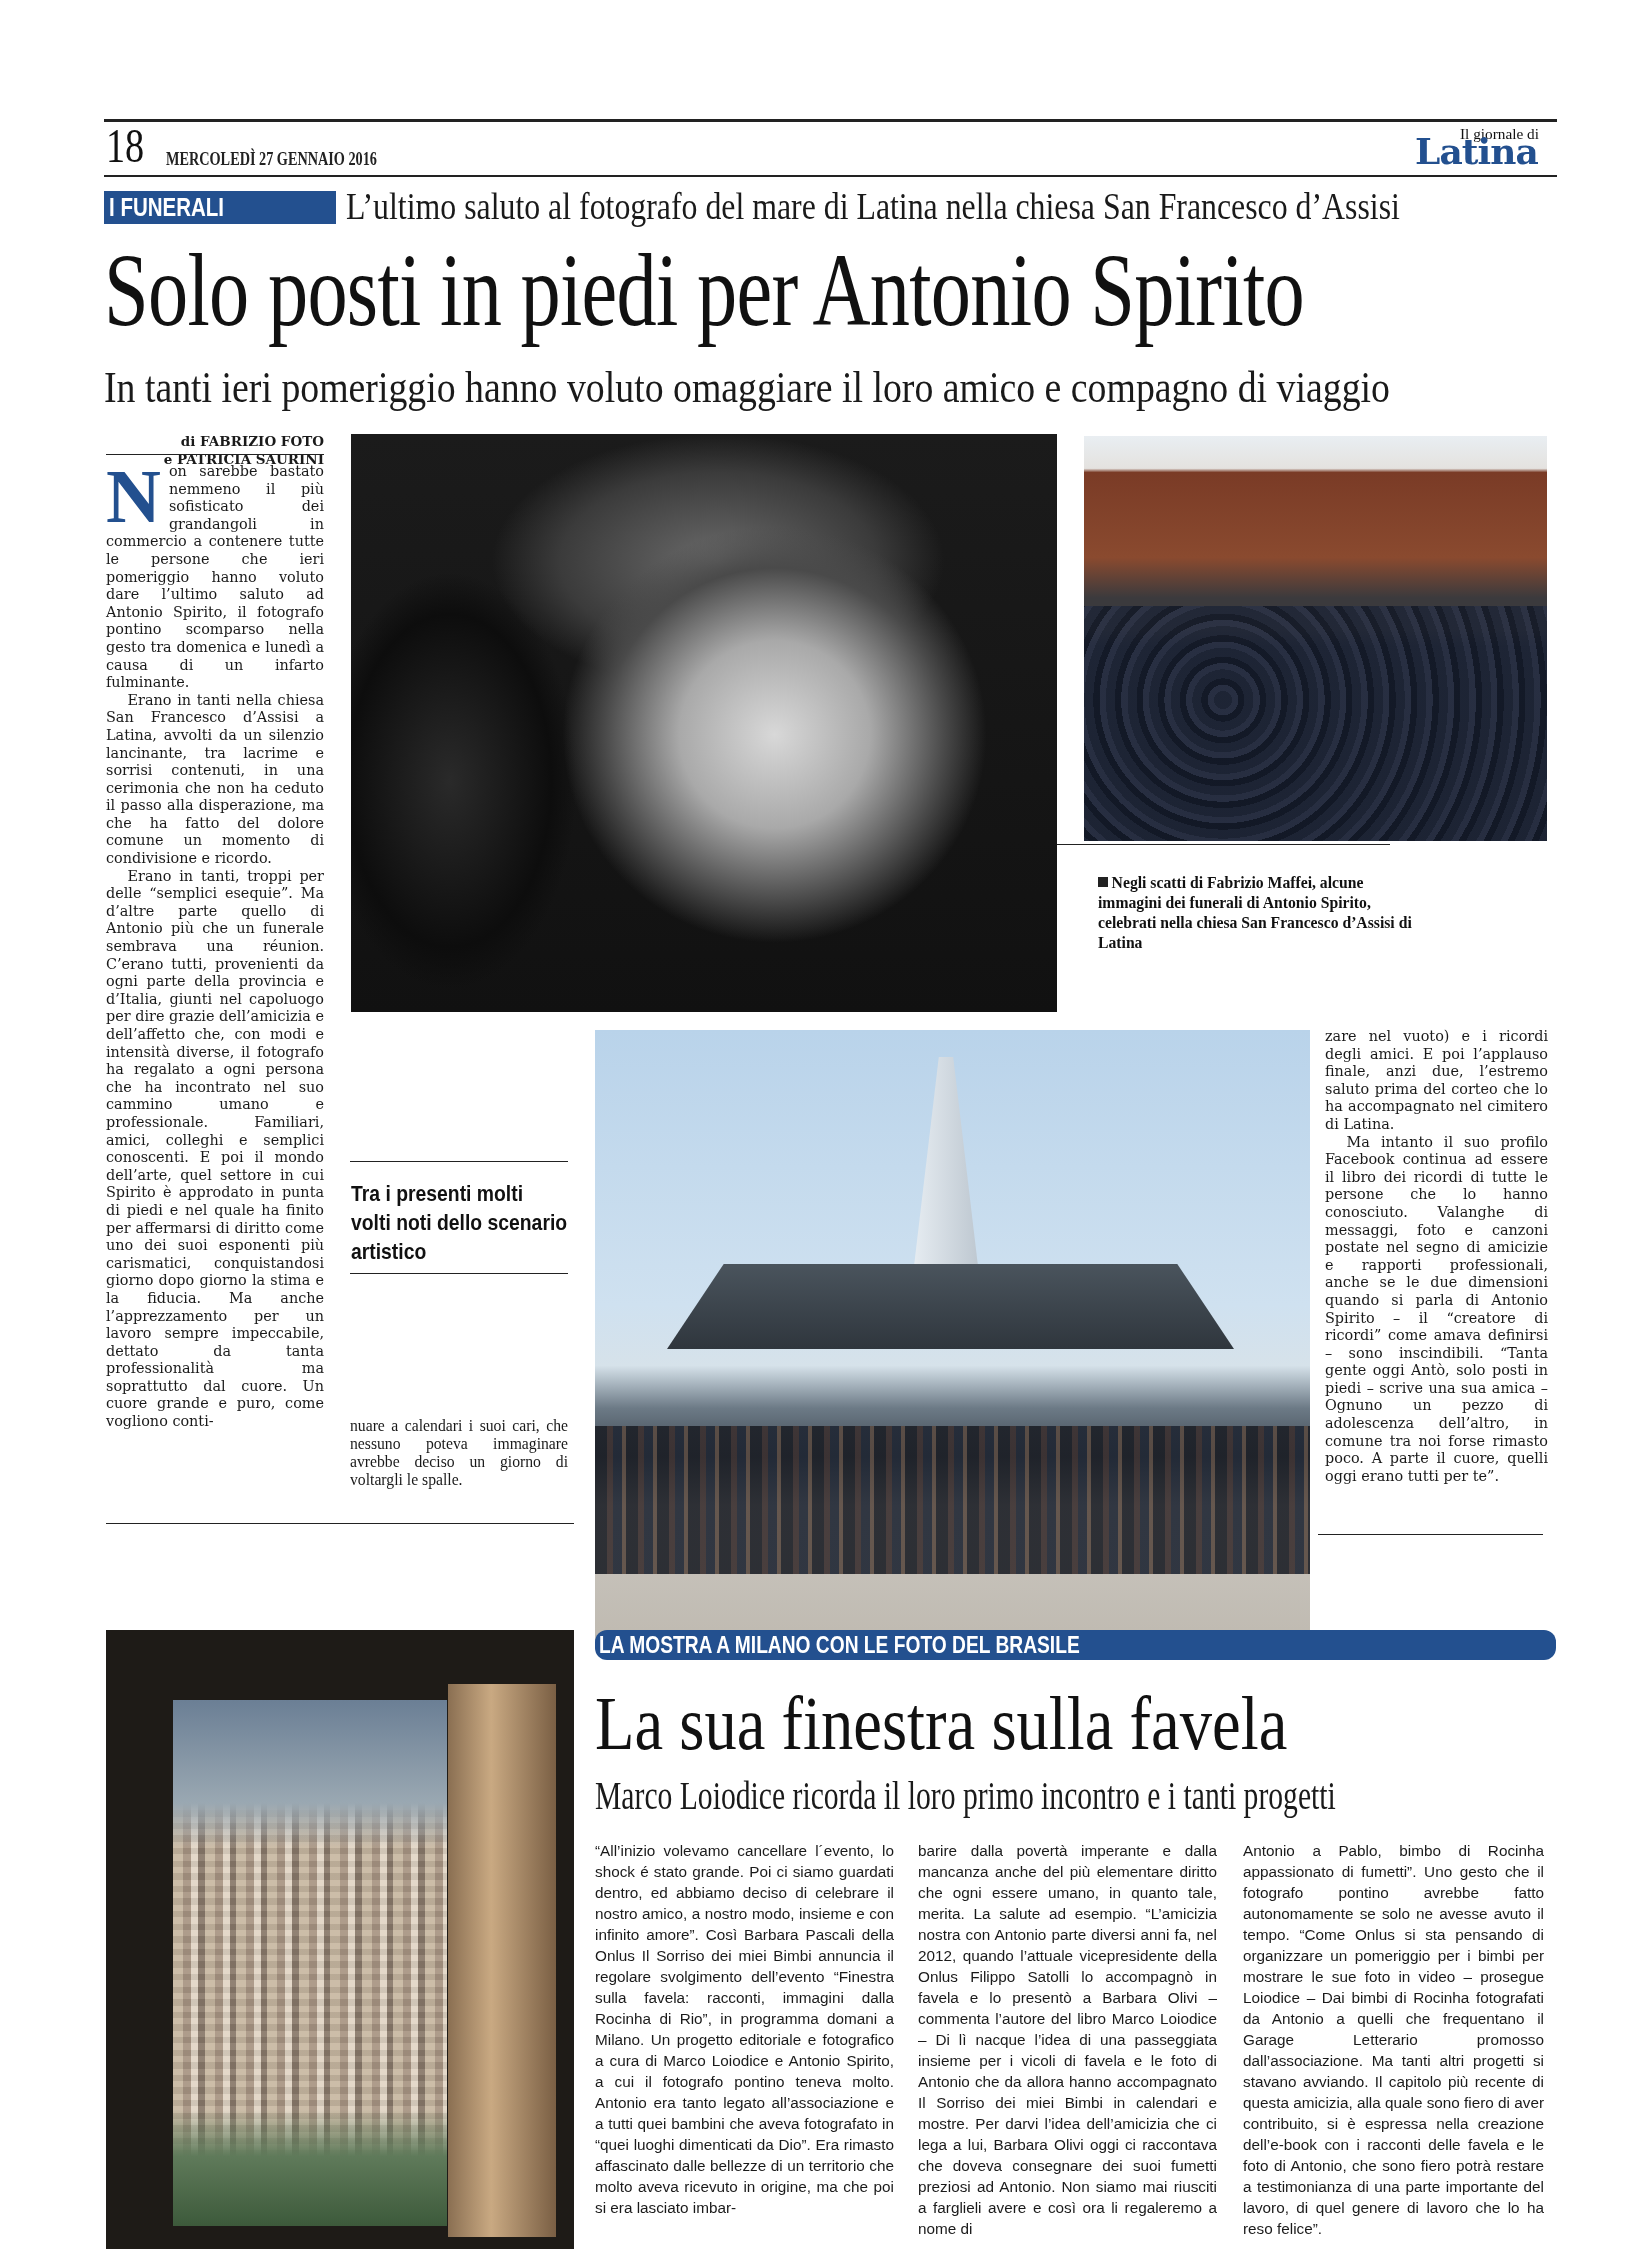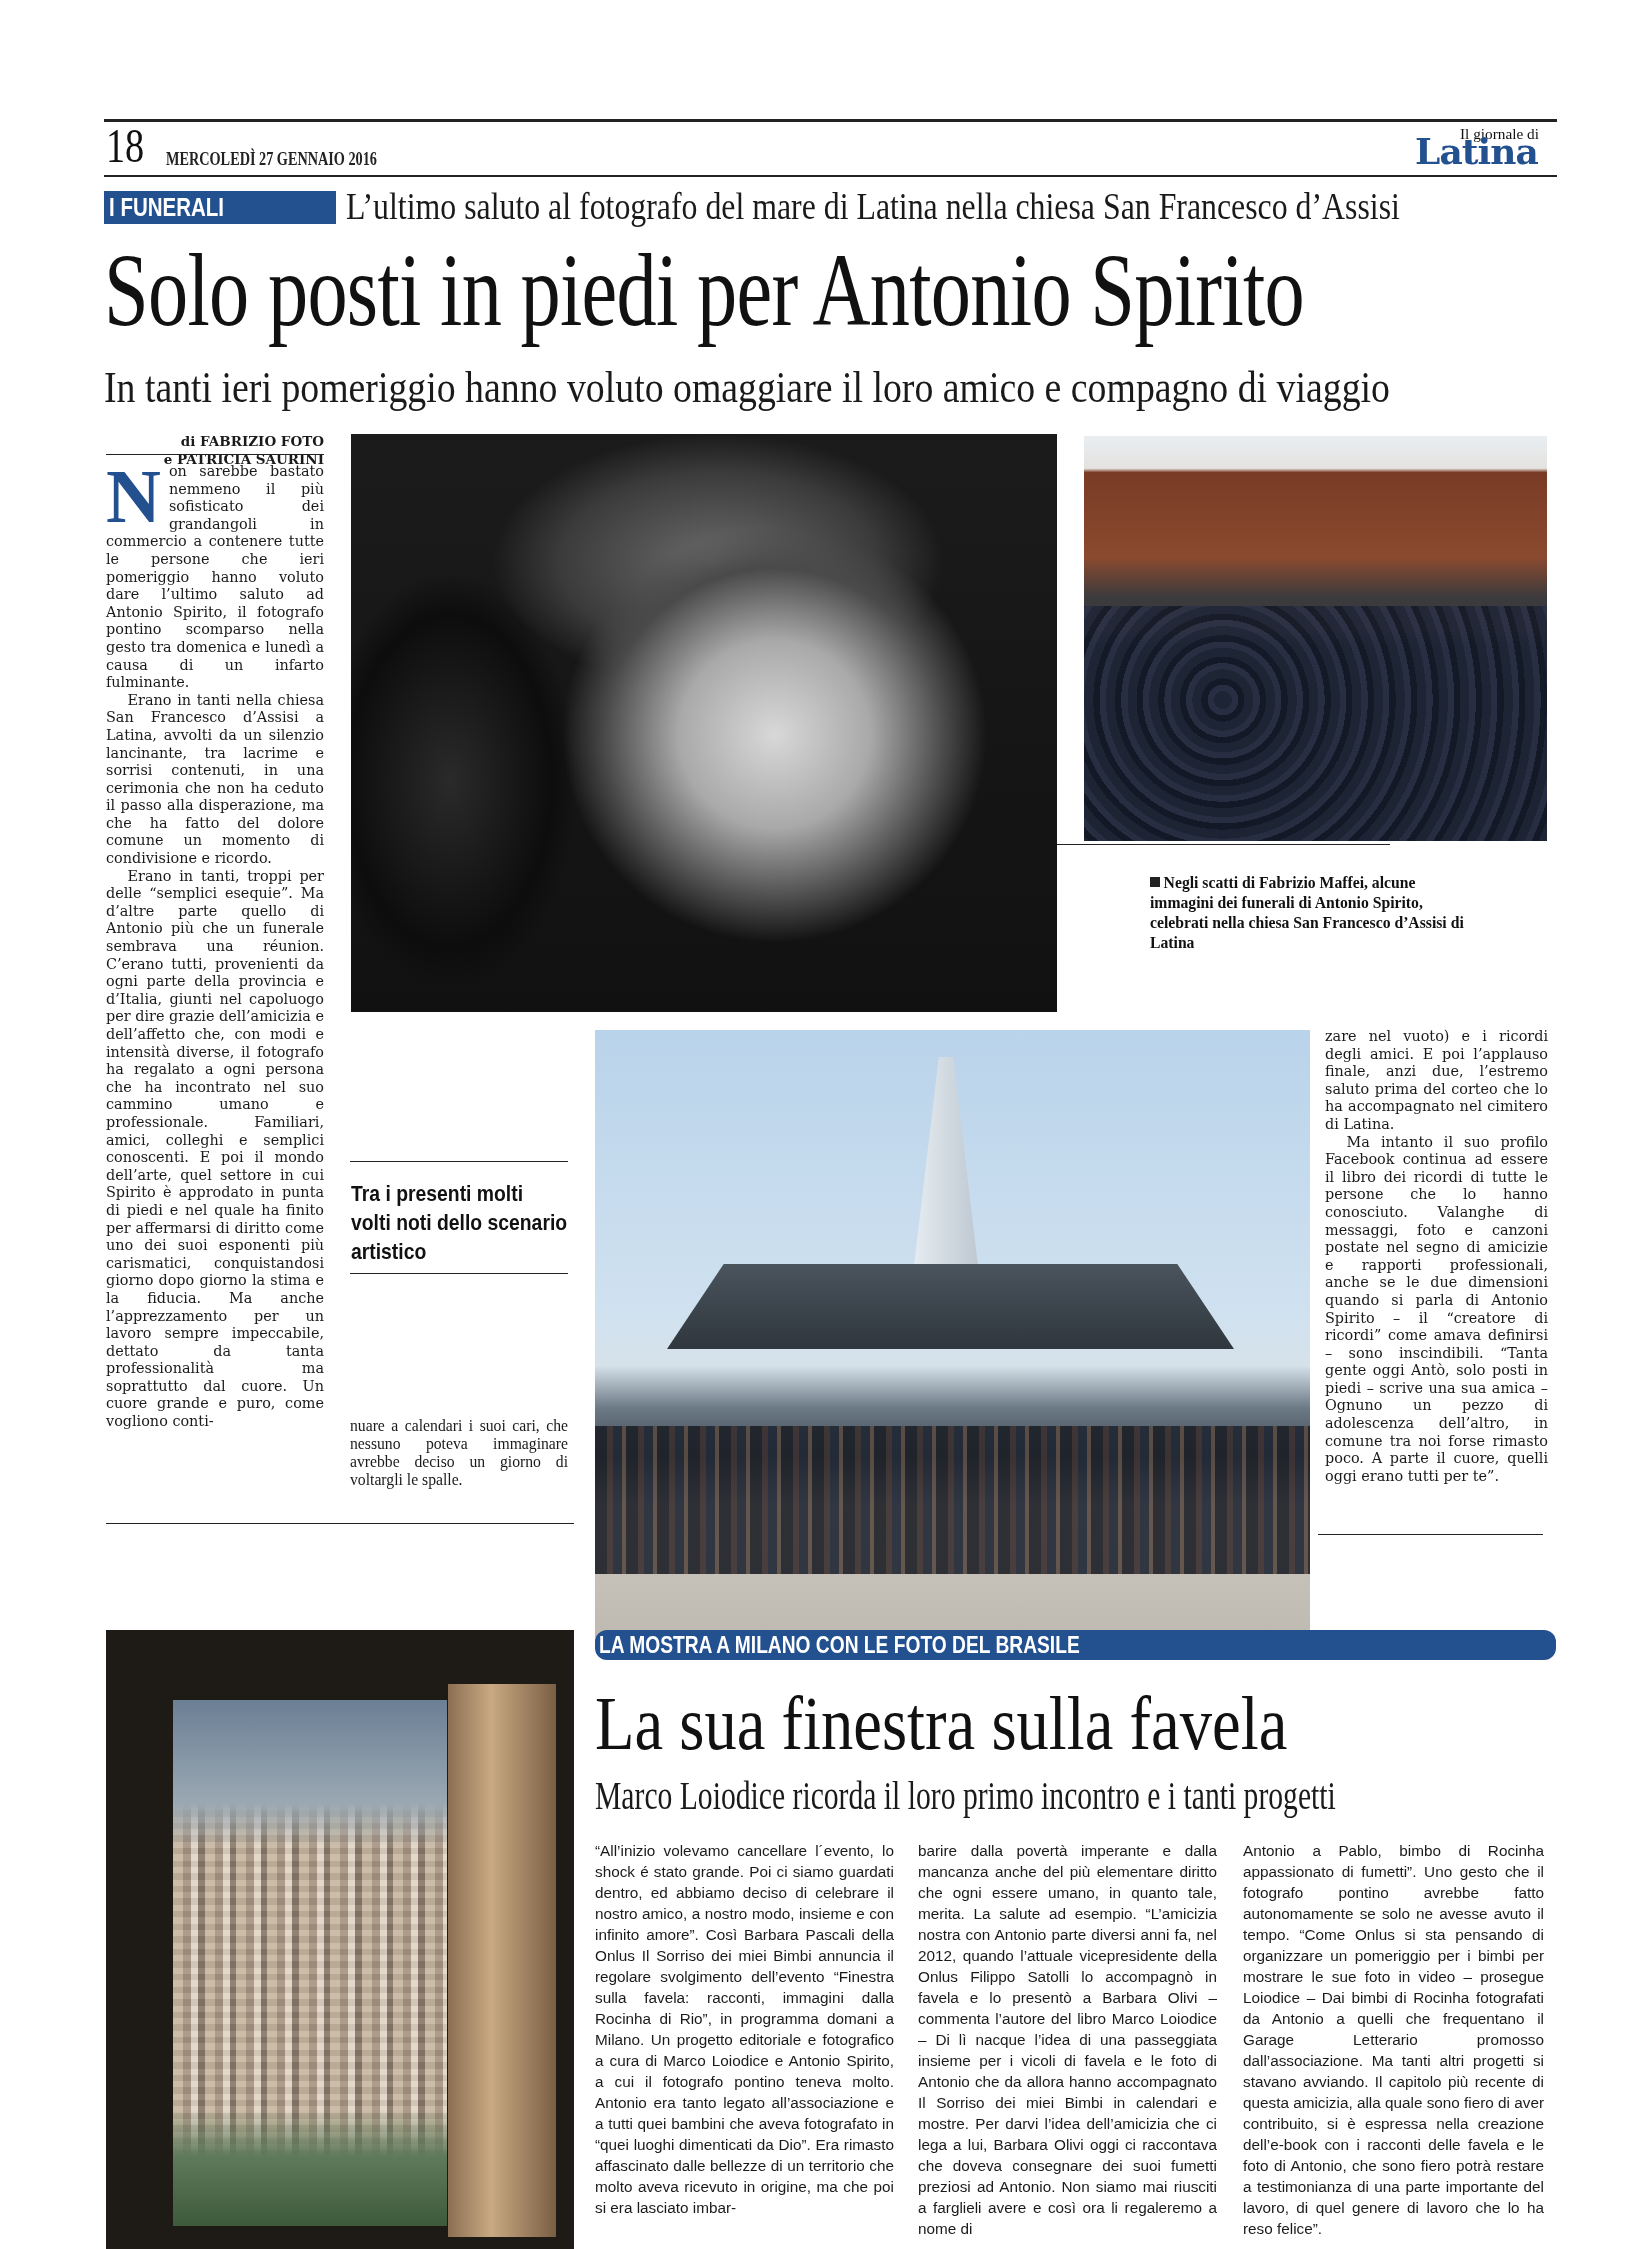--- a/index.html
+++ b/index.html
@@ -29,21 +29,21 @@
   .col p { margin:0; text-indent:21.6px; }
   .col p.first { text-indent:0; }
   .dropcap { float:left; font-family:"Liberation Serif", serif; color:#23508f; font-size:76px; line-height:58px; margin:3.6px 8px 0 0; font-weight:700; }
 
   .col2 { position:absolute; font-family:Liberation Sans, sans-serif; font-size:15.3px; line-height:21px; text-align:justify; color:#1a1a1a; }
   .col2 p { margin:0; }
 
   
   .pull { left:351px; top:1179px; width:216px; font-family:"Liberation Sans", sans-serif; font-weight:700; font-size:22.5px; line-height:29px; color:#111; transform:scaleX(0.86); transform-origin:left top; width:252px; }
 
-  .caption { left:1150px; top:873px; width:315px; font-family:"Liberation Serif", serif; font-weight:700; font-size:15.7px; line-height:20px; color:#111; }
+  .caption { left:1098px; top:873px; width:315px; font-family:"Liberation Serif", serif; font-weight:700; font-size:15.7px; line-height:20px; color:#111; }
   .caption .sq { display:inline-block; width:10px; height:10px; background:#222; margin-right:3.6px; vertical-align:0.9px; }
 
   
   .photo { position:absolute; overflow:hidden; }
   .portrait { left:351px; top:434px; width:706px; height:578px;
     background:
       radial-gradient(ellipse 30% 36% at 60% 52%, #d8d8d8 0%, #a9a9a9 45%, #4a4a4a 80%, transparent 100%),
       radial-gradient(ellipse 32% 22% at 52% 22%, #6a6a6a 0%, #3b3b3b 70%, transparent 100%),
       radial-gradient(ellipse 18% 36% at 14% 60%, #2a2a2a 0%, #0d0d0d 80%, transparent 100%),
       linear-gradient(180deg, #1b1b1b 0%, #111 100%); }

